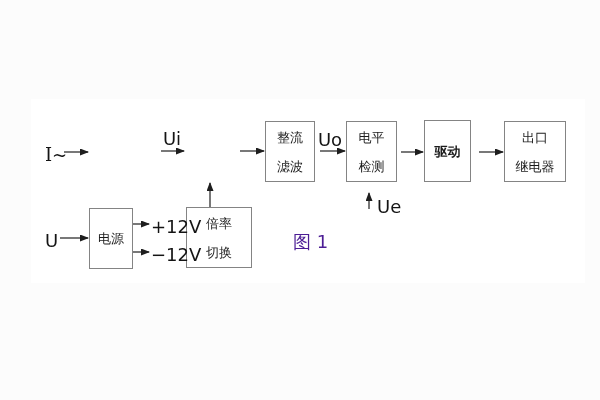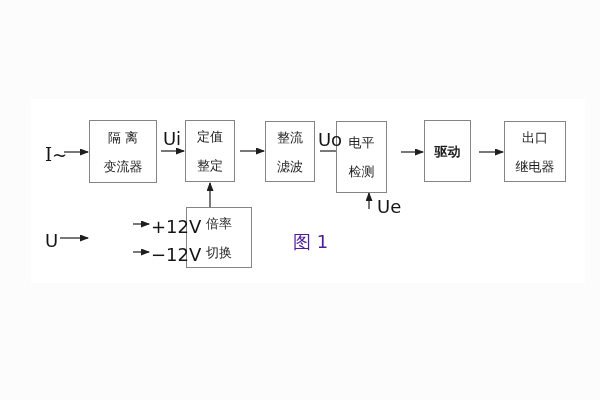--- a/index.html
+++ b/index.html
@@ -10,21 +10,21 @@
   .panel{position:absolute;left:31px;top:99px;width:554px;height:184px;background:#ffffff;}
   .diagram-svg{position:absolute;left:0;top:0;width:600px;height:400px;}
   .box{
     position:absolute;box-sizing:border-box;border:1px solid #848484;background:#ffffff;
     display:flex;flex-direction:column;align-items:center;justify-content:center;
     font-size:13px;color:#1b1b1b;line-height:1;gap:16px;white-space:nowrap;
   }
   #b-isolation{left:89px;top:120px;width:68px;height:63px;}
   #b-setting{left:185px;top:120px;width:50px;height:62px;}
   #b-rectifier{left:265px;top:121px;width:50px;height:61px;}
-  #b-level{left:336px;top:121px;width:51px;height:72px;}
+  #b-level{left:346px;top:121px;width:51px;height:61px;}
   #b-drive{left:424px;top:120px;width:47px;height:62px;font-weight:bold;}
   #b-output{left:504px;top:121px;width:62px;height:61px;}
   #b-power{left:89px;top:208px;width:44px;height:61px;}
   #b-ratio{left:186px;top:207px;width:66px;height:61px;}
   #b-reference{left:333px;top:218px;width:82px;height:35px;border-color:#7c7c7c;}
   .lbl{position:absolute;font-size:18px;color:#141414;line-height:1;white-space:nowrap;}
   .serif{font-family:"DejaVu Serif","Liberation Serif",serif;}
   #l-i{left:45px;top:146px;width:20px;}
   #l-u{left:45px;top:232px;width:14px;}
   #l-ui{left:159px;top:130px;width:26px;text-align:center;}
@@ -54,42 +54,37 @@
       <line x1="401" y1="152" x2="423" y2="152" marker-end="url(#ah)"></line>
       <line x1="479" y1="152" x2="503" y2="152" marker-end="url(#ah)"></line>
       <line x1="60" y1="238" x2="88" y2="238" marker-end="url(#ah)"></line>
       <line x1="133" y1="224" x2="149" y2="224" marker-end="url(#ah)"></line>
       <line x1="133" y1="252" x2="149" y2="252" marker-end="url(#ah)"></line>
       <line x1="210" y1="207" x2="210" y2="183" marker-end="url(#ah)"></line>
       <line x1="369" y1="209" x2="369" y2="193" marker-end="url(#ah)"></line>
     </g>
   </svg>
 
-  <div class="box" id="b-isolation">
-    <span>隔 离</span>
-    <span>变流器</span>
-  </div>
-  <div class="box" id="b-setting">
-    <span>定值</span>
-    <span>整定</span>
-  </div>
   <div class="box" id="b-rectifier">
     <span>整流</span>
     <span>滤波</span>
   </div>
   <div class="box" id="b-level">
     <span>电平</span>
     <span>检测</span>
   </div>
   <div class="box" id="b-drive">
     <span>驱动</span>
   </div>
   <div class="box" id="b-output">
     <span>出口</span>
     <span>继电器</span>
+  </div>
+  <div class="box" id="b-power">
+    <span>电源</span>
   </div>
   <div class="box" id="b-ratio">
     <span>倍率</span>
     <span>切换</span>
   </div>
 
   <span class="lbl serif" id="l-i">I~</span>
   <span class="lbl" id="l-u">U</span>
   <span class="lbl" id="l-ui">Ui</span>
   <span class="lbl" id="l-uo">Uo</span>

